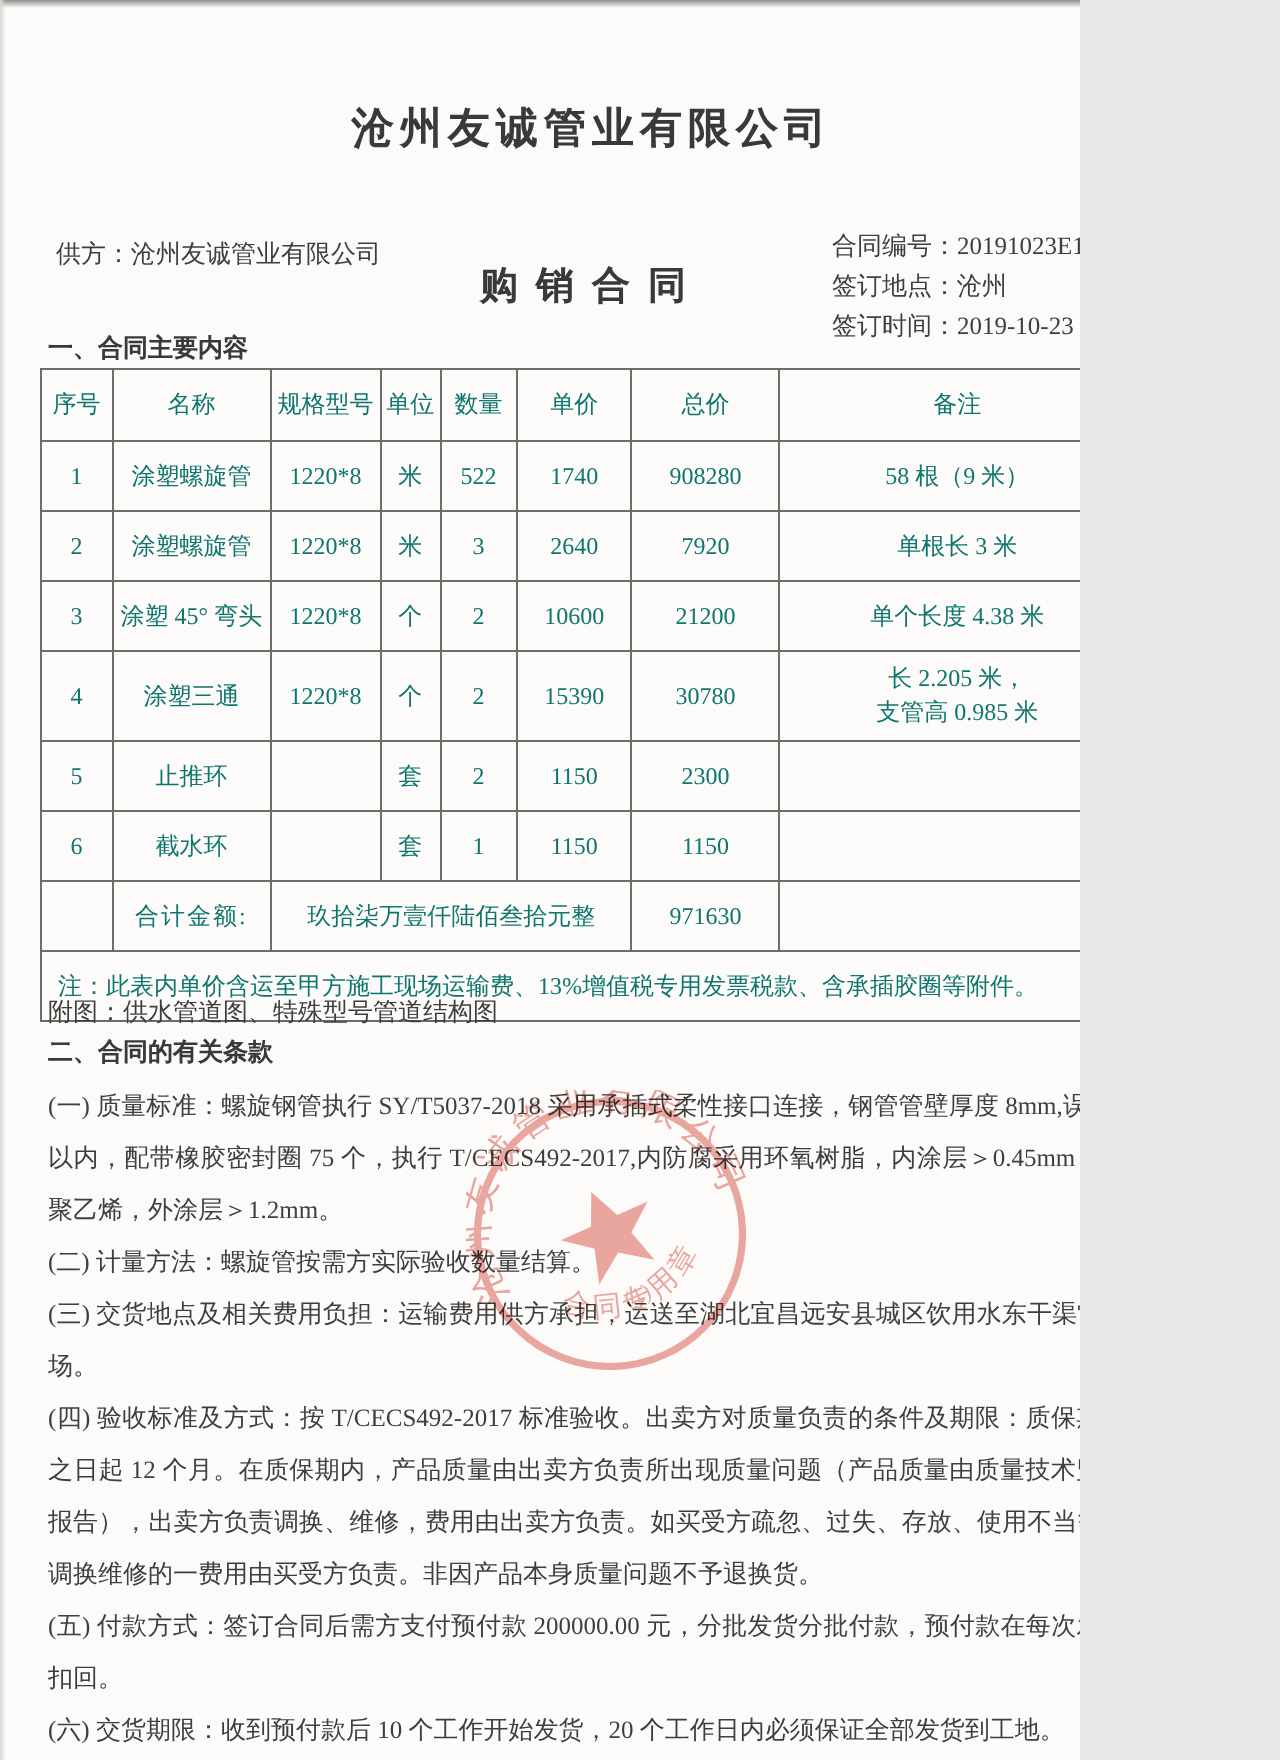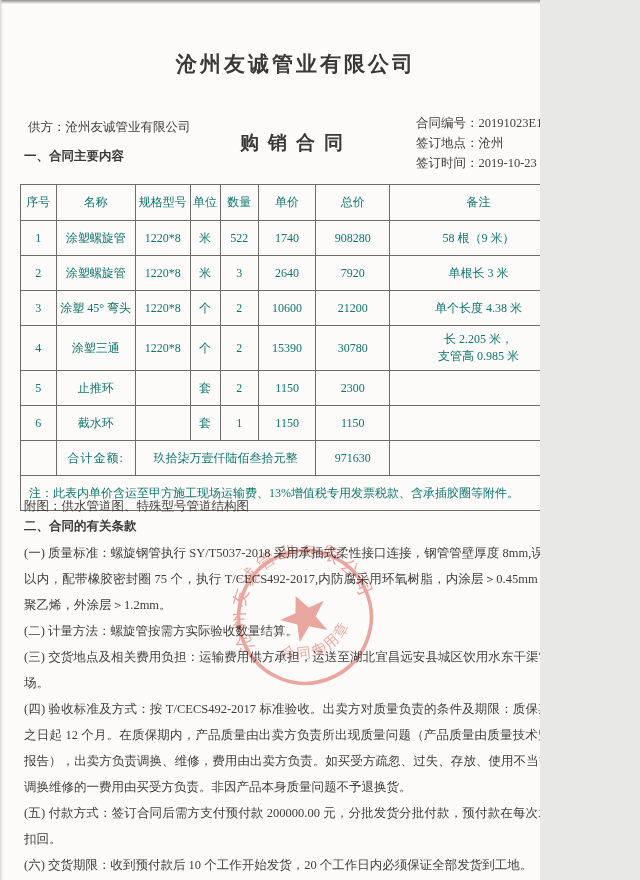--- a/index.html
+++ b/index.html
@@ -15,21 +15,21 @@
   .doc-title{position:absolute;left:0;top:90px;width:592px;text-align:center;
     font-size:19px;font-weight:600;letter-spacing:9px;color:#3a3937;margin-top:40px;}
 
   .line{position:absolute;font-size:12.5px;white-space:nowrap;}
   .supplier-line{left:28px;top:119px;}
   .buyer-line{left:28px;top:149px;font-weight:600;}
   .meta{position:absolute;left:416px;top:113px;font-size:12.5px;line-height:20px;}
   .meta div{white-space:nowrap;}
 
   .sec-heading{position:absolute;left:24px;font-size:12.5px;font-weight:600;color:#3a3937;}
-  .sec1-heading{top:148px;}
+  .sec1-heading{top:166px;}
   .sec2-heading{top:518px;}
 
   table.main{position:absolute;left:20px;top:184px;width:548px;border-collapse:collapse;
     font-size:12px;color:#0f766e;table-layout:fixed;}
   table.main th,table.main td{border:1px solid #6d6c69;text-align:center;vertical-align:middle;
     padding:1px 2px;font-weight:normal;white-space:pre-line;overflow:hidden;}
   table.main th{height:33px;}
   table.main td{height:32px;}
   table.main tr.tall td{height:42px;}
   table.main td.note-cell{text-align:left;padding:4px 8px;height:26px;white-space:normal;}

